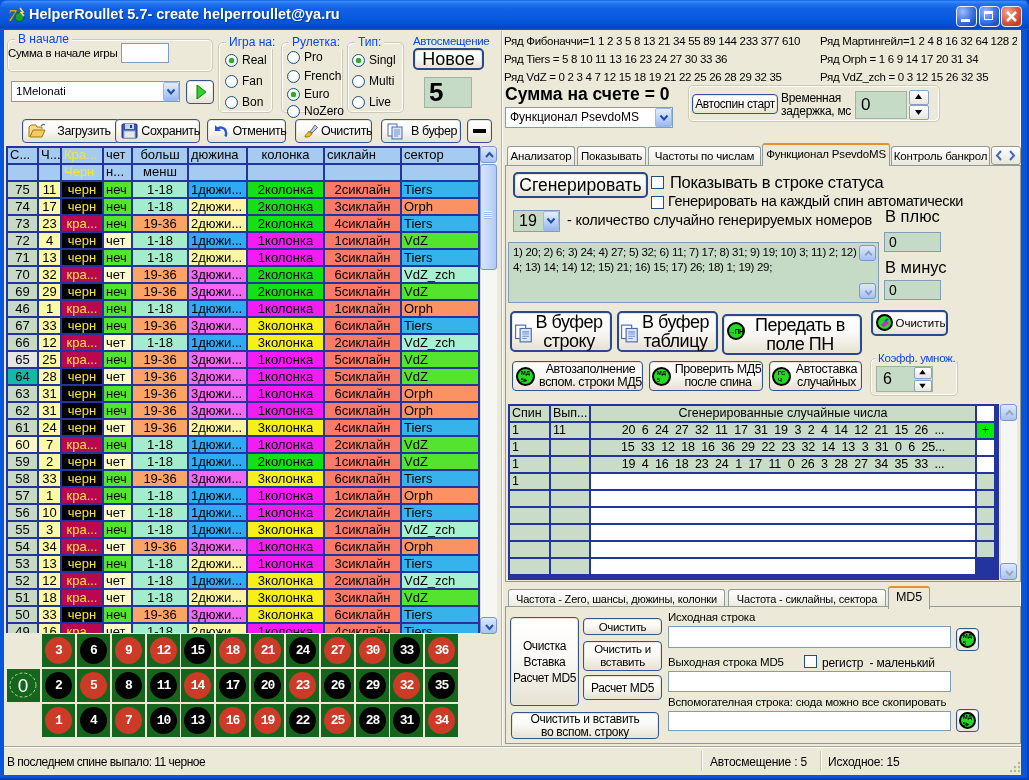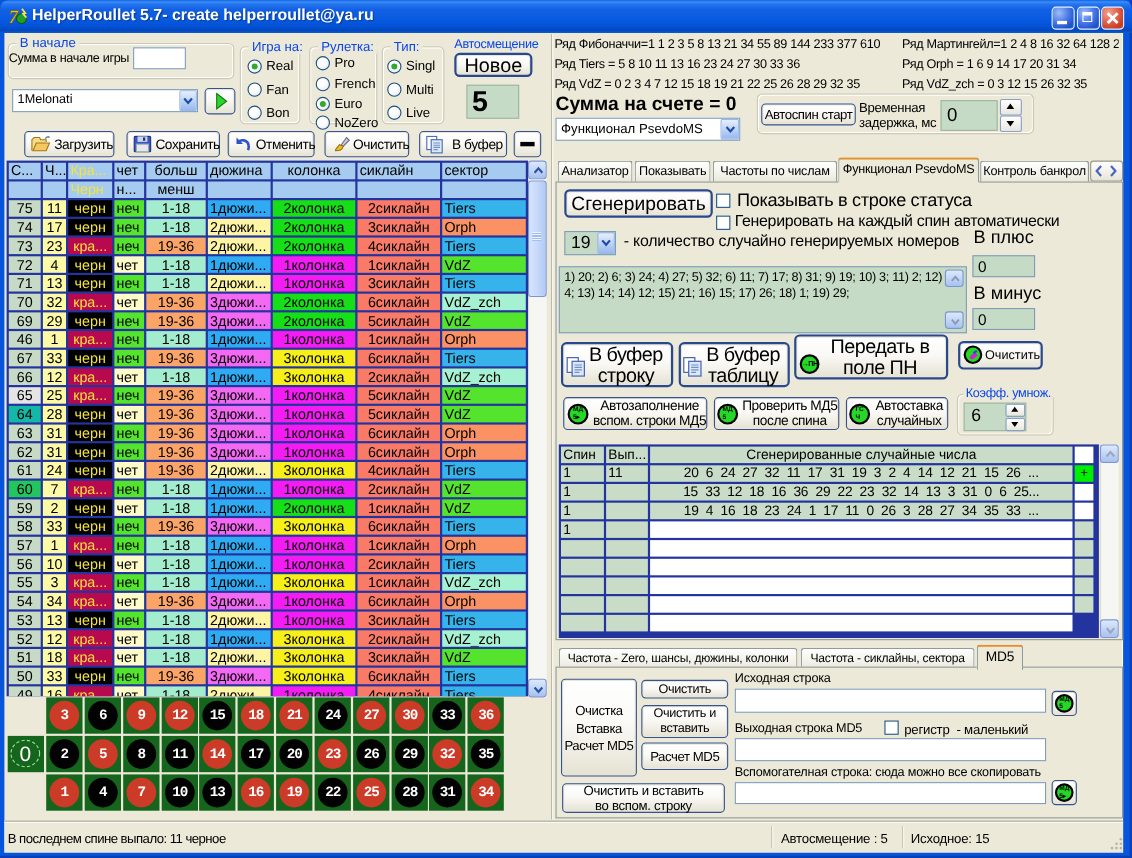--- a/index.html
+++ b/index.html
@@ -135,21 +135,21 @@
     </div>
 <div class="rad on" style="left:352px;top:54px;"></div>
     <div class="abs" style="left:369px;top:53px;font-size:12px;">Singl</div>
 <div class="rad" style="left:352px;top:75px;"></div>
     <div class="abs" style="left:369px;top:74px;font-size:12px;">Multi</div>
 <div class="rad" style="left:352px;top:96px;"></div>
     <div class="abs" style="left:369px;top:95px;font-size:12px;">Live</div>
 <div class="abs bluelab" style="left:413px;top:35px;font-size:11.5px;letter-spacing:-0.3px;">Автосмещение</div>
 <div class="btn btn2" style="left:413px;top:48px;width:71px;height:22px;font-size:18px;">Новое</div>
 <div class="gin2" style="left:424px;top:77px;width:48px;height:31px;font-size:26px;font-weight:bold;padding-left:4px;line-height:29px;">5</div>
-    <div class="btn" style="left:22px;top:119px;width:82px;height:24px;font-size:12.5px;letter-spacing:-0.4px;padding-left:26px;">Загрузить</div>
+    <div class="btn" style="left:22px;top:119px;width:98px;height:24px;font-size:12.5px;letter-spacing:-0.4px;padding-left:26px;">Загрузить</div>
 <div class="ico" style="left:28px;top:123px;"><svg width="19" height="16" viewBox="0 0 19 16">
 <path d="M1 14 L1 4 L3 2 L8 2 L9 4 L14 4 L14 6" fill="#f7d98a" stroke="#a07818"></path>
 <path d="M2 14 L5 7 L17 7 L14 14 Z" fill="#f5c860" stroke="#a07818"></path>
 <path d="M13 3 C15 1,16 1,17 2" fill="none" stroke="#607890" stroke-width="1.2"></path>
 </svg></div>
 <div class="btn" style="left:115px;top:119px;width:85px;height:24px;font-size:12.5px;letter-spacing:-0.4px;padding-left:26px;">Сохранить</div>
 <div class="ico" style="left:121px;top:123px;"><svg width="17" height="16" viewBox="0 0 17 16">
 <rect x="1" y="1" width="15" height="14" rx="1" fill="#3a55c8" stroke="#20307a"></rect>
 <rect x="4" y="1" width="9" height="5" fill="#c8d4e8"></rect>
 <rect x="9" y="2" width="2" height="3" fill="#20307a"></rect>
@@ -321,21 +321,21 @@
       <div class="tl" style="background:#fb9263">Orph</div>
       <div class="tc" style="background:#c6dac6">61</div>
       <div class="tc" style="background:#fdfaa5">24</div>
       <div class="tc" style="background:#000;color:#f3e43c">черн</div>
       <div class="tl" style="background:#fdfcc8">чет</div>
       <div class="tc" style="background:#fba467">19-36</div>
       <div class="tl" style="background:#fdf5a4">2дюжи...</div>
       <div class="tc" style="background:#f7ef19">3колонка</div>
       <div class="tc" style="background:#f97a67">4сиклайн</div>
       <div class="tl" style="background:#36b3ea">Tiers</div>
-      <div class="tc" style="background:#22c55e">60</div>
+      <div class="tc" style="background:#fef9c3">60</div>
       <div class="tc" style="background:#fdfaa5">7</div>
       <div class="tc" style="background:#b9094e;color:#f3e43c">кра...</div>
       <div class="tl" style="background:#55e42d">неч</div>
       <div class="tc" style="background:#a3eccd">1-18</div>
       <div class="tl" style="background:#2fabf3">1дюжи...</div>
       <div class="tc" style="background:#f31df3">1колонка</div>
       <div class="tc" style="background:#f97a67">2сиклайн</div>
       <div class="tl" style="background:#55e42d">VdZ</div>
       <div class="tc" style="background:#c6dac6">59</div>
       <div class="tc" style="background:#fdfaa5">2</div>
@@ -634,21 +634,21 @@
 <rect x="1" y="1" width="9" height="12" fill="#fff" stroke="#4868b0"></rect>
 <rect x="5" y="4" width="10" height="12" fill="#dce8fa" stroke="#4868b0"></rect>
 <path d="M7 7 H13 M7 9 H13 M7 11 H13 M7 13 H11" stroke="#7090c8" stroke-width="1"></path>
     </svg>
 <div class="btn btn2" style="left:617px;top:311px;width:101px;height:41px;font-size:18px;line-height:19px;padding-left:16px;letter-spacing:-0.5px;">В буфер<br>таблицу</div>
 <svg class="abs" style="left:620px;top:324px" width="20" height="19" viewBox="0 0 17 17">
 <rect x="1" y="1" width="9" height="12" fill="#fff" stroke="#4868b0"></rect>
 <rect x="5" y="4" width="10" height="12" fill="#dce8fa" stroke="#4868b0"></rect>
 <path d="M7 7 H13 M7 9 H13 M7 11 H13 M7 13 H11" stroke="#7090c8" stroke-width="1"></path>
     </svg>
-<div class="btn btn2" style="left:722px;top:304px;width:140px;height:41px;font-size:18px;line-height:19px;padding-left:16px;letter-spacing:-0.5px;">Передать в<br>поле ПН</div>
+<div class="btn btn2" style="left:722px;top:314px;width:140px;height:41px;font-size:18px;line-height:19px;padding-left:16px;letter-spacing:-0.5px;">Передать в<br>поле ПН</div>
 <div class="gcirc" style="left:727px;top:322px;width:18px;height:18px;font-size:6px;line-height:7px;">
       <span style="color:#000;font-size:6.5px;letter-spacing:-0.5px;">→ПН</span>
     </div>
 <div class="btn btn2" style="left:871px;top:310px;width:77px;height:26px;font-size:11.5px;padding-left:22px;">Очистить</div>
 <div class="gcirc" style="left:876px;top:314px;width:17px;height:17px;font-size:6px;line-height:7px;">
       <svg width="10" height="10" viewBox="0 0 10 10">
         <path d="M1 7 L6 2 L9 5 L4 9 Z" fill="#c828c8"></path>
         <path d="M5 3 L8 1" stroke="#2848d8" stroke-width="2"></path>
       </svg>
     </div>

